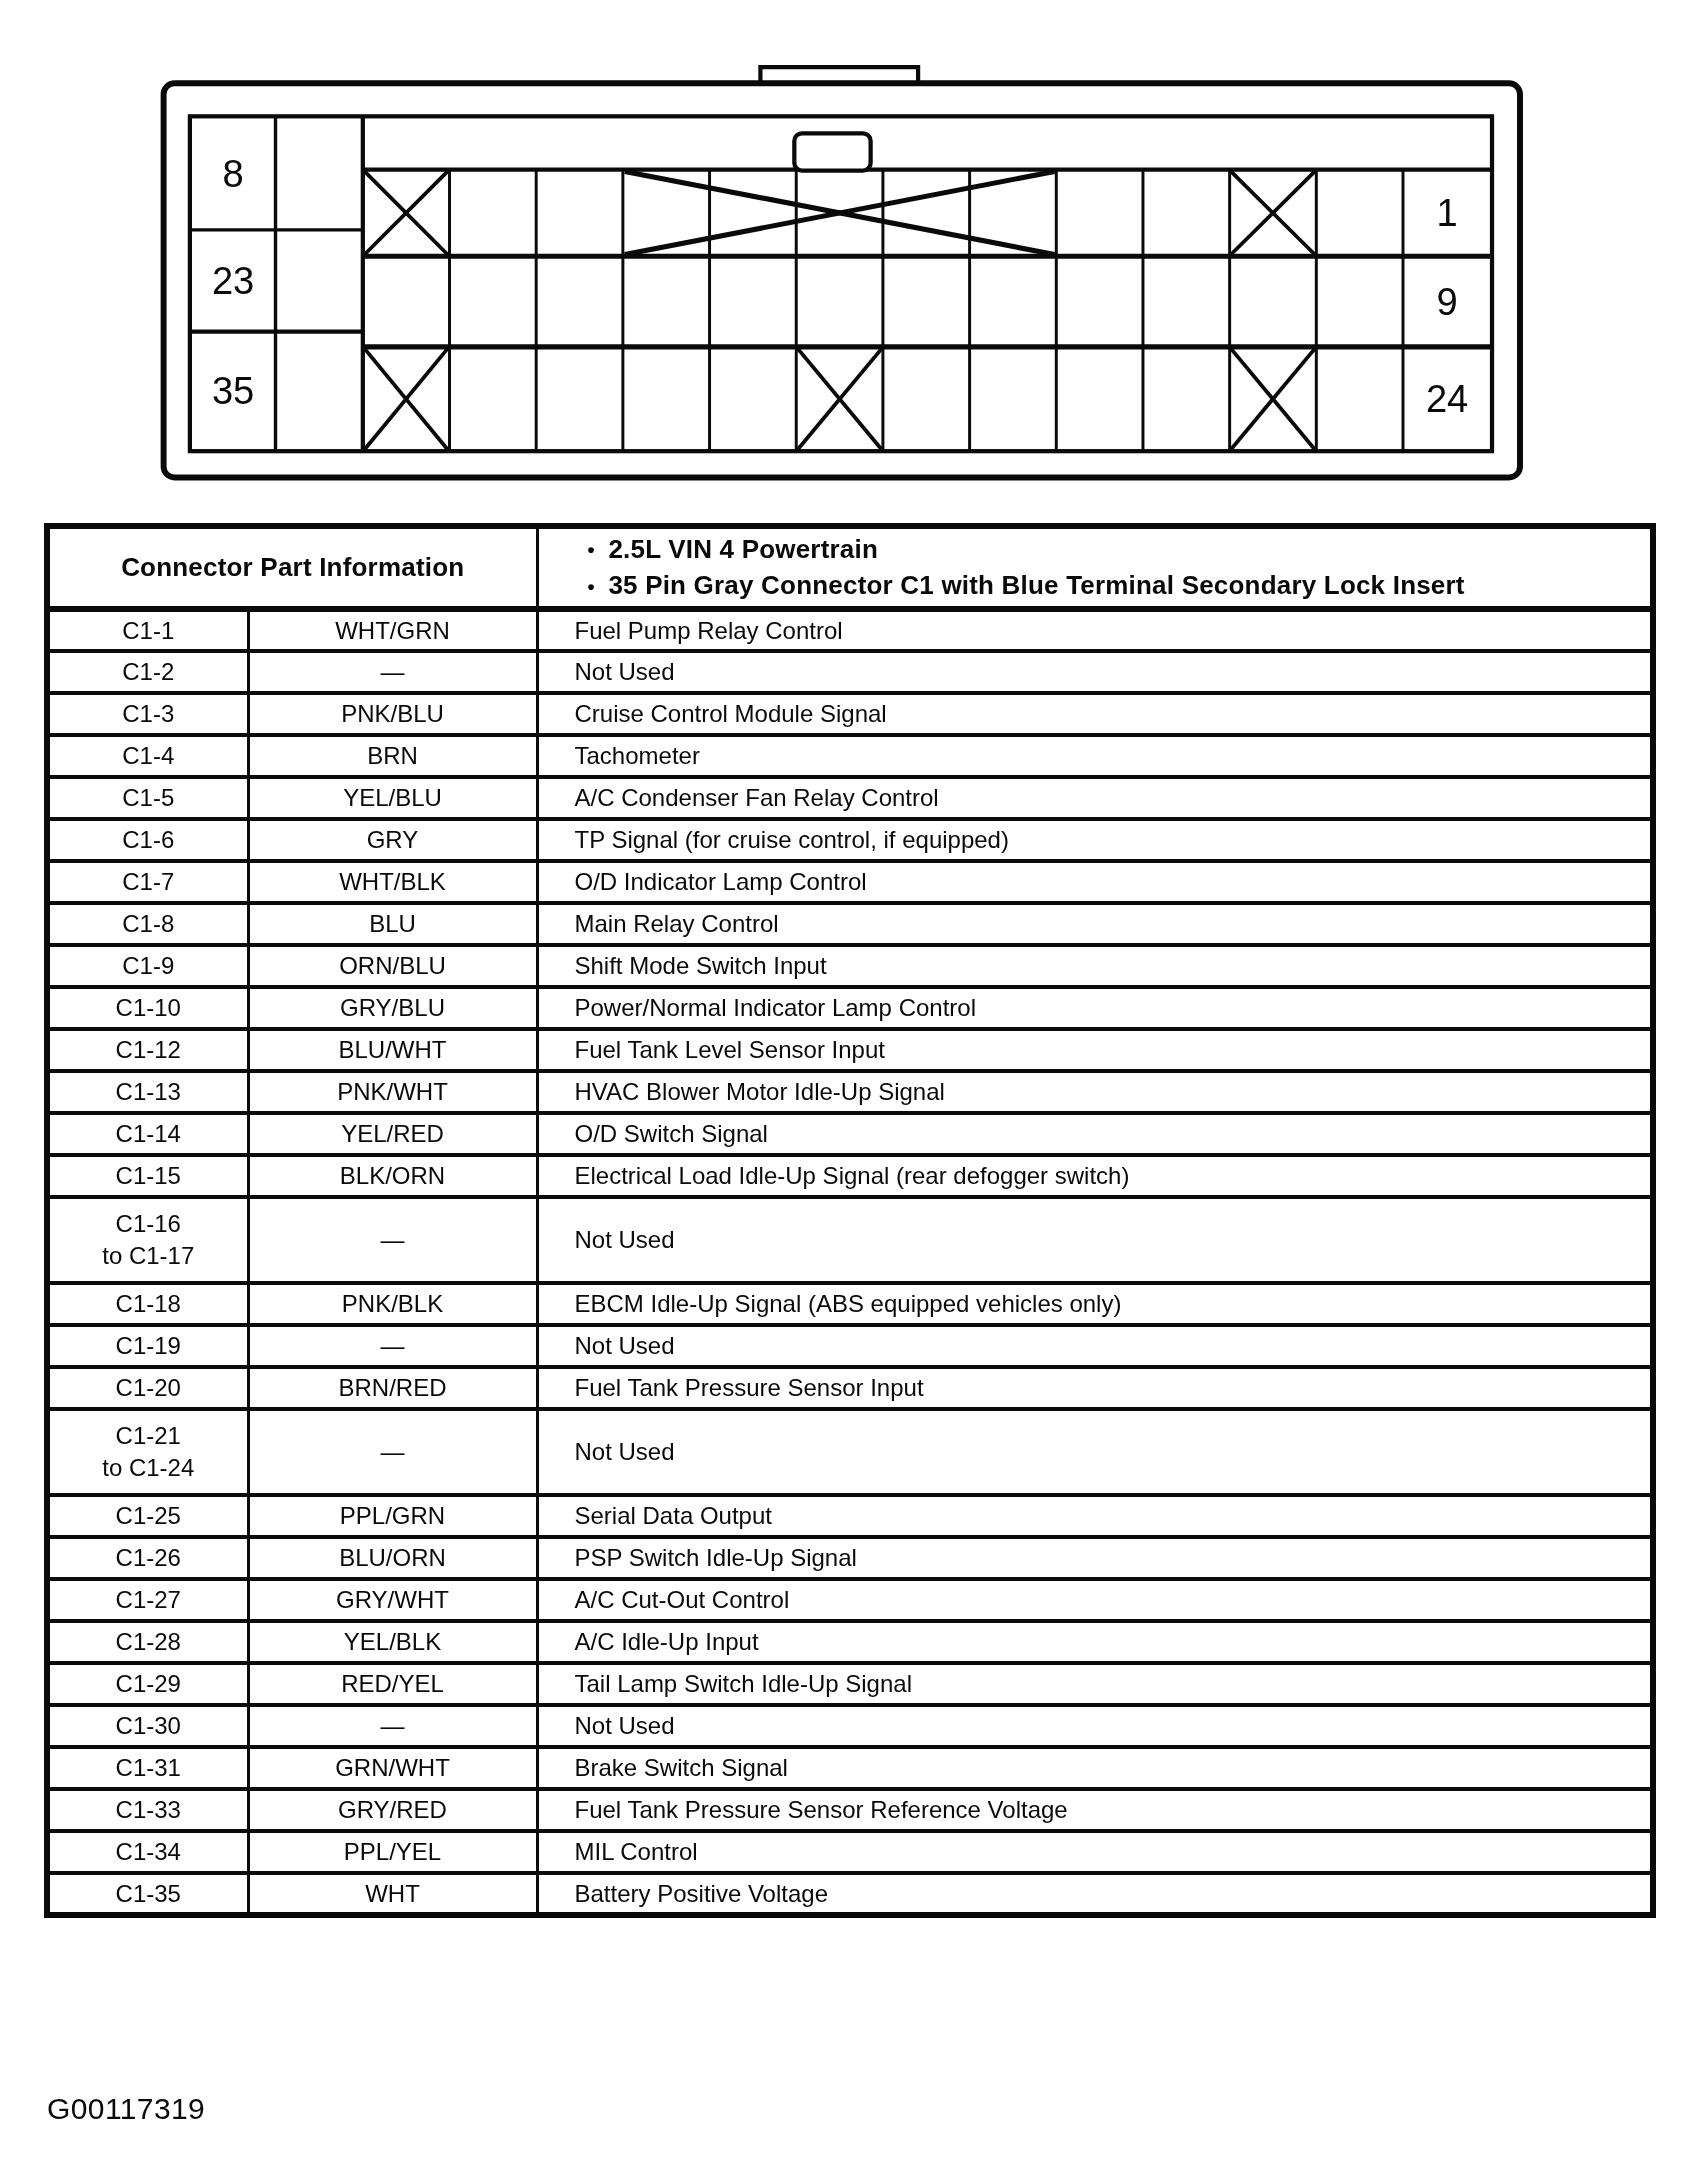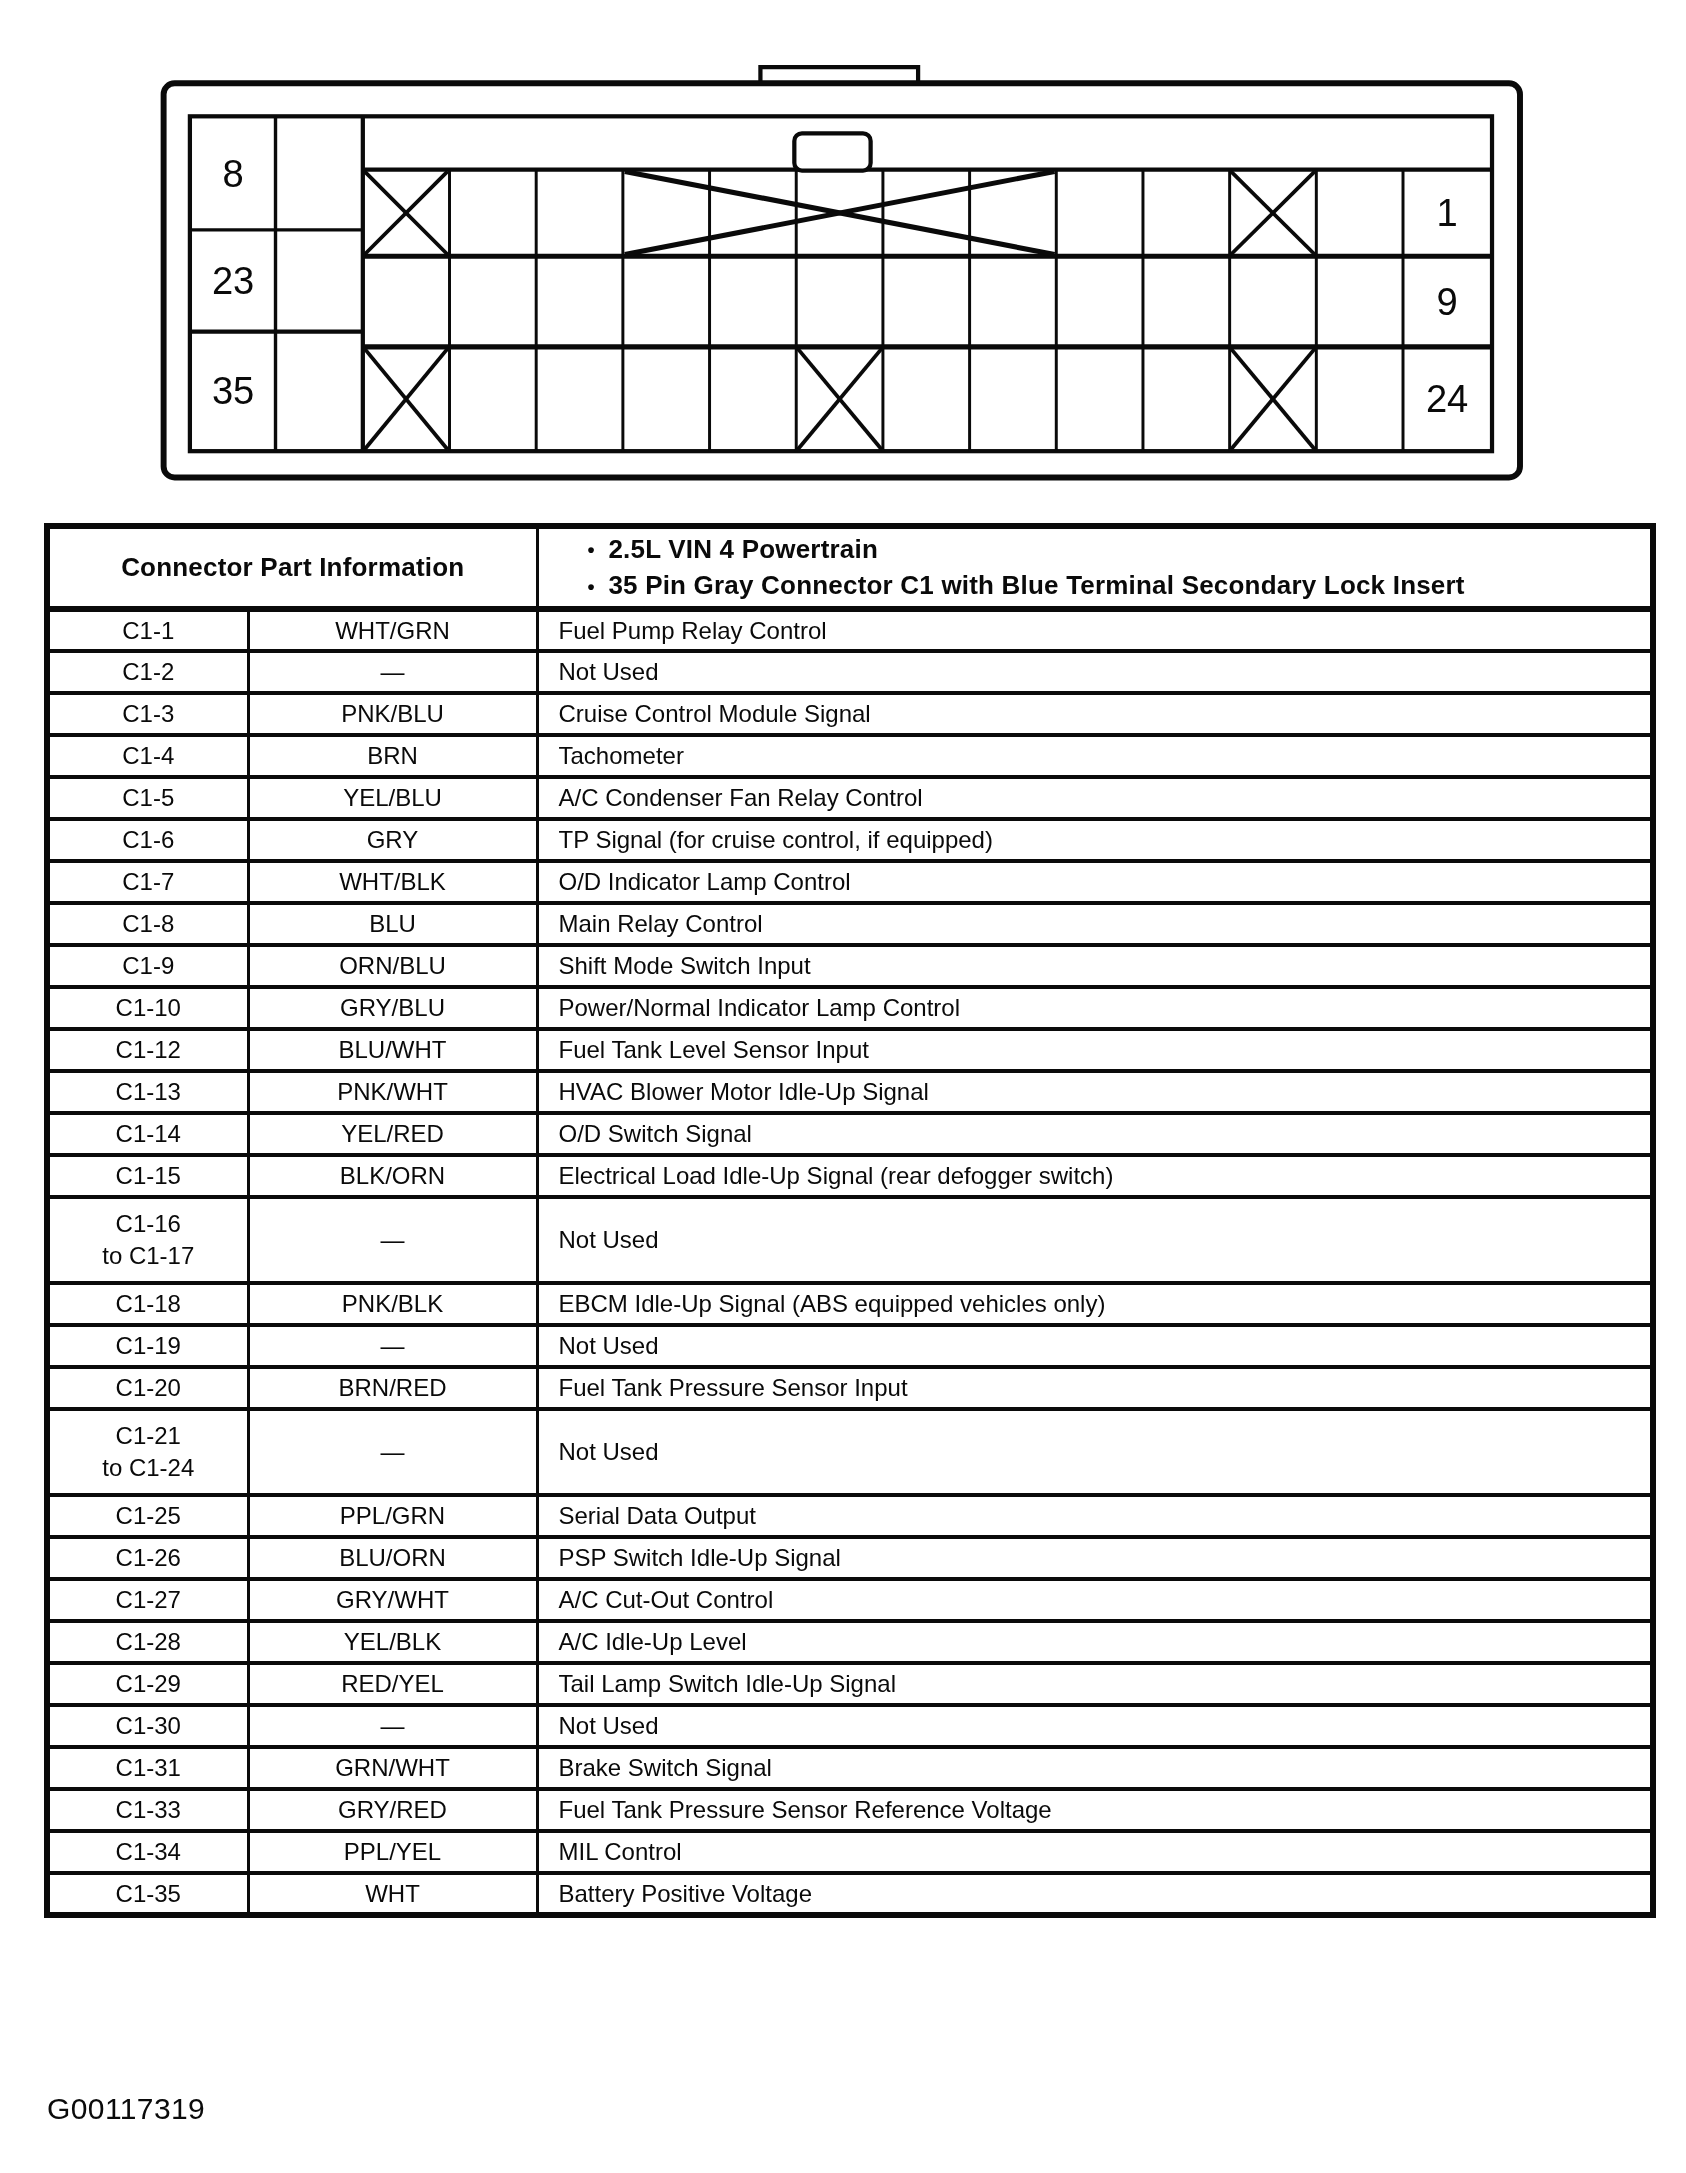--- a/index.html
+++ b/index.html
@@ -28,21 +28,21 @@
 
   th.part-info{font-size:26px;font-weight:bold;text-align:center;letter-spacing:0.2px;}
   th.bullets-cell{text-align:left;padding-left:49px;}
   .bullet-line{display:flex;align-items:center;gap:13.6px;margin:5.1px 0;
                font-size:26px;font-weight:bold;letter-spacing:0.2px;}
   .bullet-dot{font-size:20.3px;line-height:1;transform:translateY(0.8px);}
   tr.hdr2 th{font-size:26px;font-weight:bold;text-align:center;}
 
   td.pin{font-size:24px;text-align:center;white-space:pre-line;line-height:1.35;}
   td.wire{font-size:24px;text-align:center;}
-  td.func{font-size:24px;text-align:left;padding-left:20px;}
+  td.func{font-size:24px;text-align:left;padding-left:36px;}
 
   .gcode{position:absolute;left:47px;top:2092px;font-size:30px;letter-spacing:0.4px;}
 </style>
 </head>
 <body>
 
 <div class="page">
 
   <svg class="connector" width="1687" height="509" viewBox="0 0 1990 600">
 
@@ -242,21 +242,21 @@
           <td class="func">PSP Switch Idle-Up Signal</td>
         </tr>
         <tr>
           <td class="pin">C1-27</td>
           <td class="wire">GRY/WHT</td>
           <td class="func">A/C Cut-Out Control</td>
         </tr>
         <tr>
           <td class="pin">C1-28</td>
           <td class="wire">YEL/BLK</td>
-          <td class="func">A/C Idle-Up Level</td>
+          <td class="func">A/C Idle-Up Input</td>
         </tr>
         <tr>
           <td class="pin">C1-29</td>
           <td class="wire">RED/YEL</td>
           <td class="func">Tail Lamp Switch Idle-Up Signal</td>
         </tr>
         <tr>
           <td class="pin">C1-30</td>
           <td class="wire">—</td>
           <td class="func">Not Used</td>

